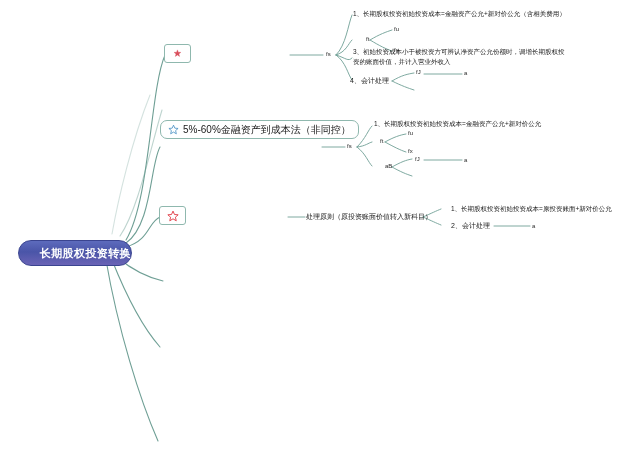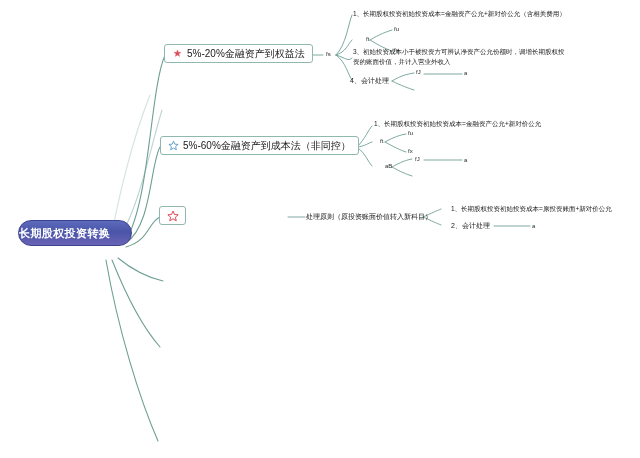--- a/index.html
+++ b/index.html
@@ -21,30 +21,30 @@
     top: 0;
     width: 640px;
     height: 458px;
     pointer-events: none;
   }
 
   
   .root-node {
     position: absolute;
     left: 18px;
-    top: 220px;
+    top: 240px;
     width: 114px;
     height: 26px;
     border-radius: 13px;
     background: linear-gradient(180deg, #5d6bbd 0%, #4a55a8 45%, #6a63b5 100%);
     border: 1px solid #3a4490;
     box-sizing: border-box;
     display: flex;
     align-items: center;
-    justify-content: flex-start;
+    justify-content: flex-end;
     color: #ffffff;
     font-size: 11px;
     font-weight: bold;
     letter-spacing: .4px;
     white-space: nowrap;
     z-index: 5;
   }
 
   
   .topic {
@@ -147,38 +147,37 @@
   <div class="root-node">
     <span>长期股权投资转换</span>
   </div>
 
   <div class="topic" style="left:164px; top:44px;">
     <span class="star">
       <svg viewBox="0 0 24 24" width="11" height="11">
         <path d="M12 2.5l2.3 6.3 6.7.3-5.2 4.2 1.8 6.5L12 16.2 6.4 19.8l1.8-6.5L3 9.1l6.7-.3z" fill="#d94f5c" stroke="#d94f5c" stroke-width="1" transform="scale(0.82) translate(2.5,2.5)"></path>
       </svg>
     </span>
-    <span class="label">5%-20%金融资产到权益法</span>
   </div>
 
   <div class="leaf tiny" style="left:326px; top:50px;">fs</div>
 
   <div class="leaf" style="left:353px; top:9px;">1、长期股权投资初始投资成本=金融资产公允+新对价公允（含相关费用）</div>
 
   <div class="leaf tiny" style="left:366px; top:35px;">ft</div>
   <div class="leaf tiny" style="left:394px; top:25px;">fu</div>
   <div class="leaf tiny" style="left:394px; top:46px;">fx</div>
 
   <div class="leaf wrap" style="left:353px; top:47px;">3、初始投资成本小于被投资方可辨认净资产公允份额时，调增长期股权投资的账面价值，并计入营业外收入</div>
 
   <div class="leaf mid" style="left:350px; top:76px;">4、会计处理</div>
   <div class="leaf tiny" style="left:416px; top:68px;">fJ</div>
   <div class="leaf tiny" style="left:464px; top:69px;">a</div>
 
-  <div class="topic" style="left:160px; top:136px;">
+  <div class="topic" style="left:160px; top:120px;border-radius:7px;">
     <span class="star">
       <svg viewBox="0 0 24 24" width="11" height="11">
         <path d="M12 2.5l2.9 6.6 7.1.6-5.4 4.7 1.6 7-6.2-3.8-6.2 3.8 1.6-7L2 9.7l7.1-.6z" fill="none" stroke="#4a90c4" stroke-width="1.8"></path>
       </svg>
     </span>
     <span class="label">5%-60%金融资产到成本法（非同控）</span>
   </div>
 
   <div class="leaf tiny" style="left:347px; top:142px;">fs</div>
 

